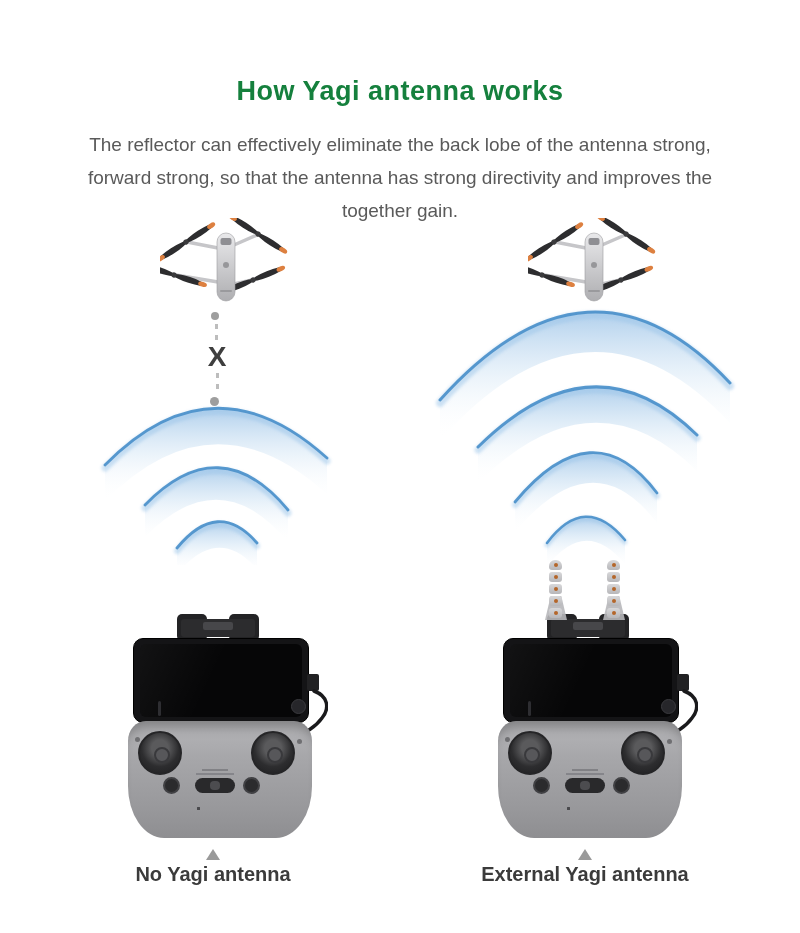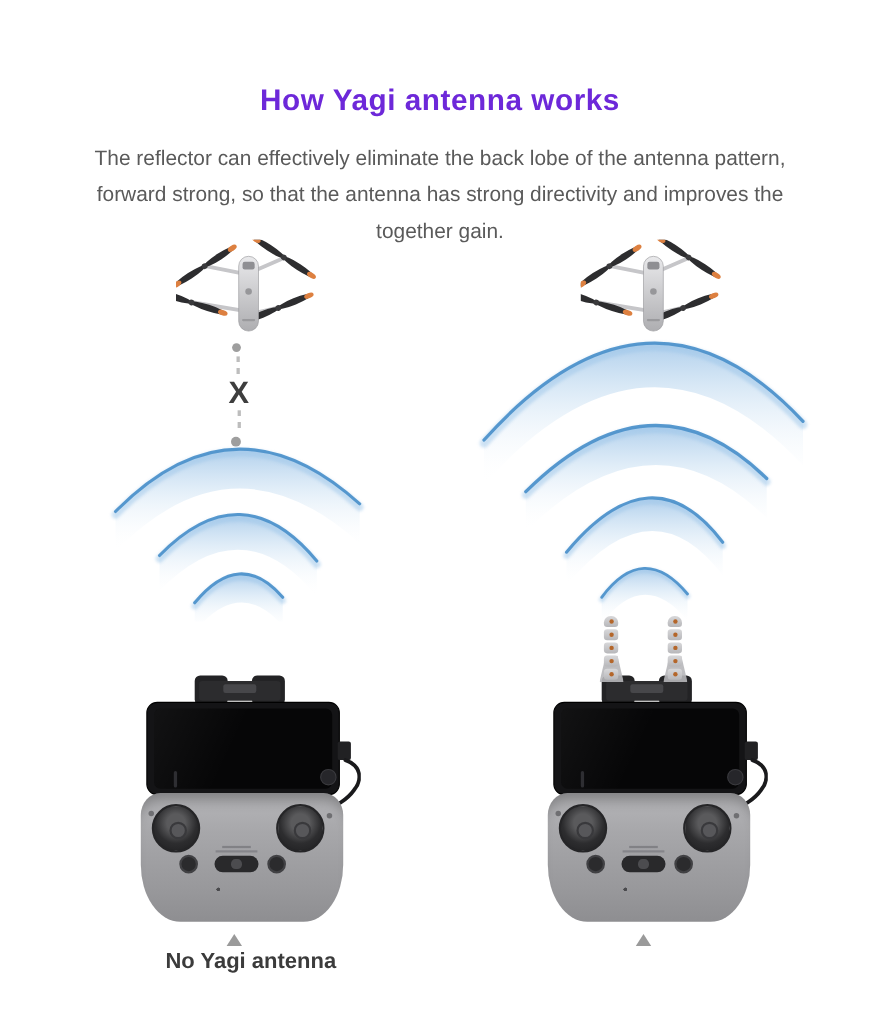--- a/index.html
+++ b/index.html
@@ -1,21 +1,21 @@
 <!DOCTYPE html>
 <html><head>
 <meta charset="utf-8">
 <style>
   html,body{margin:0;padding:0;background:#fff;}
   .canvas{position:relative;width:800px;height:933px;background:#ffffff;
           font-family:"Liberation Sans", sans-serif;overflow:hidden;}
 
   
   .title{position:absolute;top:76px;left:0;width:800px;text-align:center;
-         font-size:27px;font-weight:bold;color:#6d28d9;letter-spacing:.5px;}
+         font-size:27px;font-weight:bold;color:#15803d;letter-spacing:.5px;}
   .intro{position:absolute;top:128px;left:0;width:800px;text-align:center;
          font-size:19px;color:#5a5a5a;line-height:33px;}
 
   
   .dot{position:absolute;background:#9e9e9e;border-radius:50%;}
   .dot1{left:211px;top:312px;width:8px;height:8px;}
   .dot2{left:210px;top:397px;width:9px;height:9px;}
   .dash{position:absolute;width:3px;
         background:repeating-linear-gradient(180deg,#bdbdbd 0 5px,transparent 5px 11px);}
   .dash1{left:215px;top:324px;height:20px;}
@@ -89,21 +89,21 @@
   .bead:first-child{border-radius:6px 6px 3px 3px;}
   .bead::after{content:"";position:absolute;left:4.5px;top:3px;width:4px;height:4px;
         border-radius:50%;background:#b4662a;}
 
   
   .tri{position:absolute;width:0;height:0;border-left:7px solid transparent;
        border-right:7px solid transparent;border-bottom:11px solid #9a9a9a;}
   .tri-left{left:206px;top:849px;} .tri-right{left:578px;top:849px;}
   .caption{position:absolute;top:863px;width:300px;text-align:center;
            font-size:20px;font-weight:bold;color:#3b3b3b;}
-  .cap-left{left:78px;} .cap-right{left:435px;}
+  .cap-left{left:63px;} .cap-right{left:435px;}
 </style>
 </head>
 <body>
 
 <div class="canvas">
 
   <svg width="0" height="0" style="position:absolute" aria-hidden="true">
     <defs>
       <linearGradient id="waveFade" x1="0" y1="0" x2="0" y2="1">
         <stop offset="0" stop-color="#6fa8dc" stop-opacity="0.55"></stop>
@@ -115,21 +115,21 @@
           <stop offset="1" stop-color="#aeaeb1"></stop>
       </linearGradient>
       <filter id="softBlur" x="-30%" y="-30%" width="160%" height="160%">
         <feGaussianBlur stdDeviation="1.6"></feGaussianBlur>
       </filter>
     </defs>
   </svg>
 
   <div class="title">How Yagi antenna works</div>
   <div class="intro">
-    <div>The reflector can effectively eliminate the back lobe of the antenna pattern,</div>
+    <div>The reflector can effectively eliminate the back lobe of the antenna strong,</div>
     <div>forward strong, so that the antenna has strong directivity and improves the</div>
     <div>together gain.</div>
   </div>
 
   <svg class="drone drone-left" viewBox="0 0 130 100">
     <path d="M58,30 L27,24 M74,27 L97,17 M58,64 L16,57 M74,66 L92,62" stroke="#c6c6c9" stroke-width="3.5" stroke-linecap="round" fill="none"></path>
     <g transform="translate(26,24) rotate(-33)">
         <ellipse cx="-16" rx="17" ry="3" fill="#2d2d2f"></ellipse>
         <ellipse cx="16" rx="17" ry="3" fill="#2d2d2f"></ellipse>
         <ellipse cx="-30" rx="4.5" ry="2.4" fill="#dd8040"></ellipse>
@@ -308,14 +308,15 @@
         <i></i>
         <i></i>
         <i></i>
         <i></i>
       </div>
   </div>
 
   <div class="tri tri-left"></div>
   <div class="tri tri-right"></div>
   <div class="caption cap-left">No Yagi antenna</div>
+  <div class="caption cap-right">External Yagi antenna</div>
 
 </div>
 
 </body></html>

